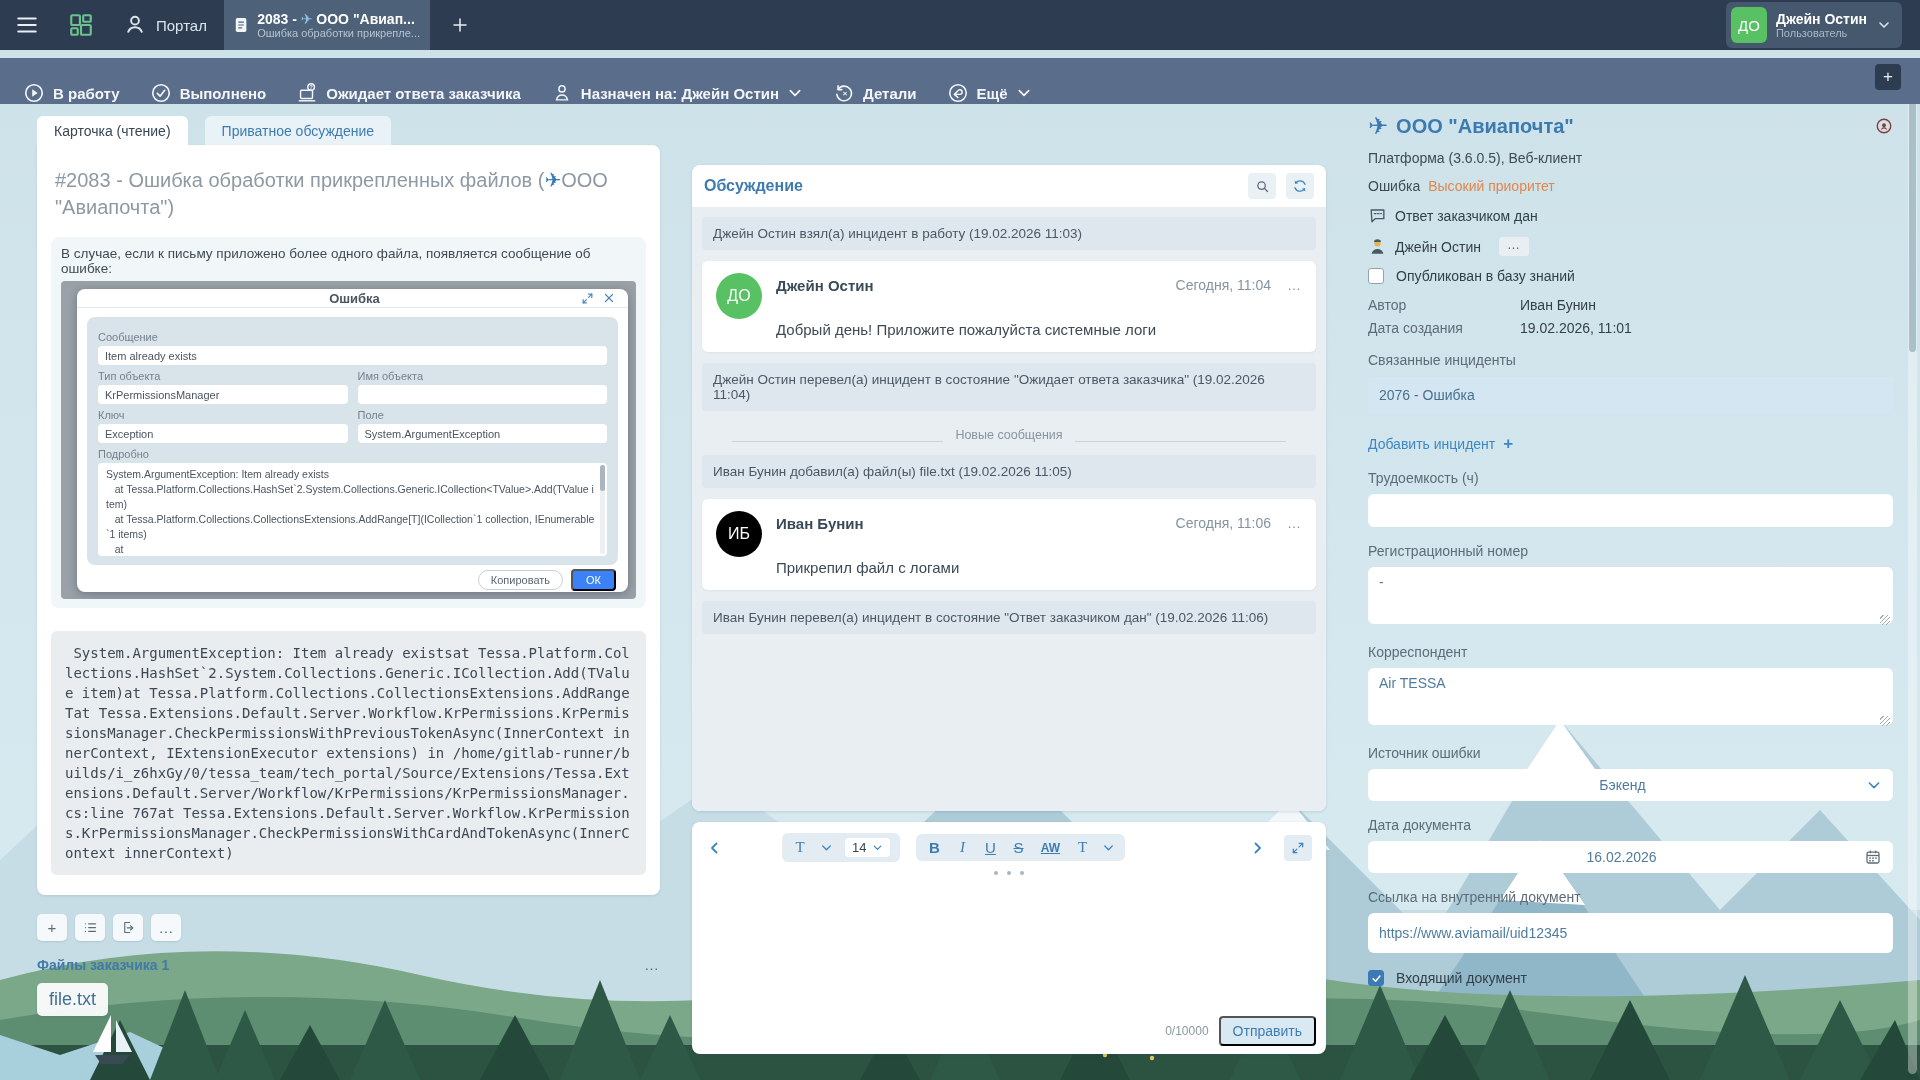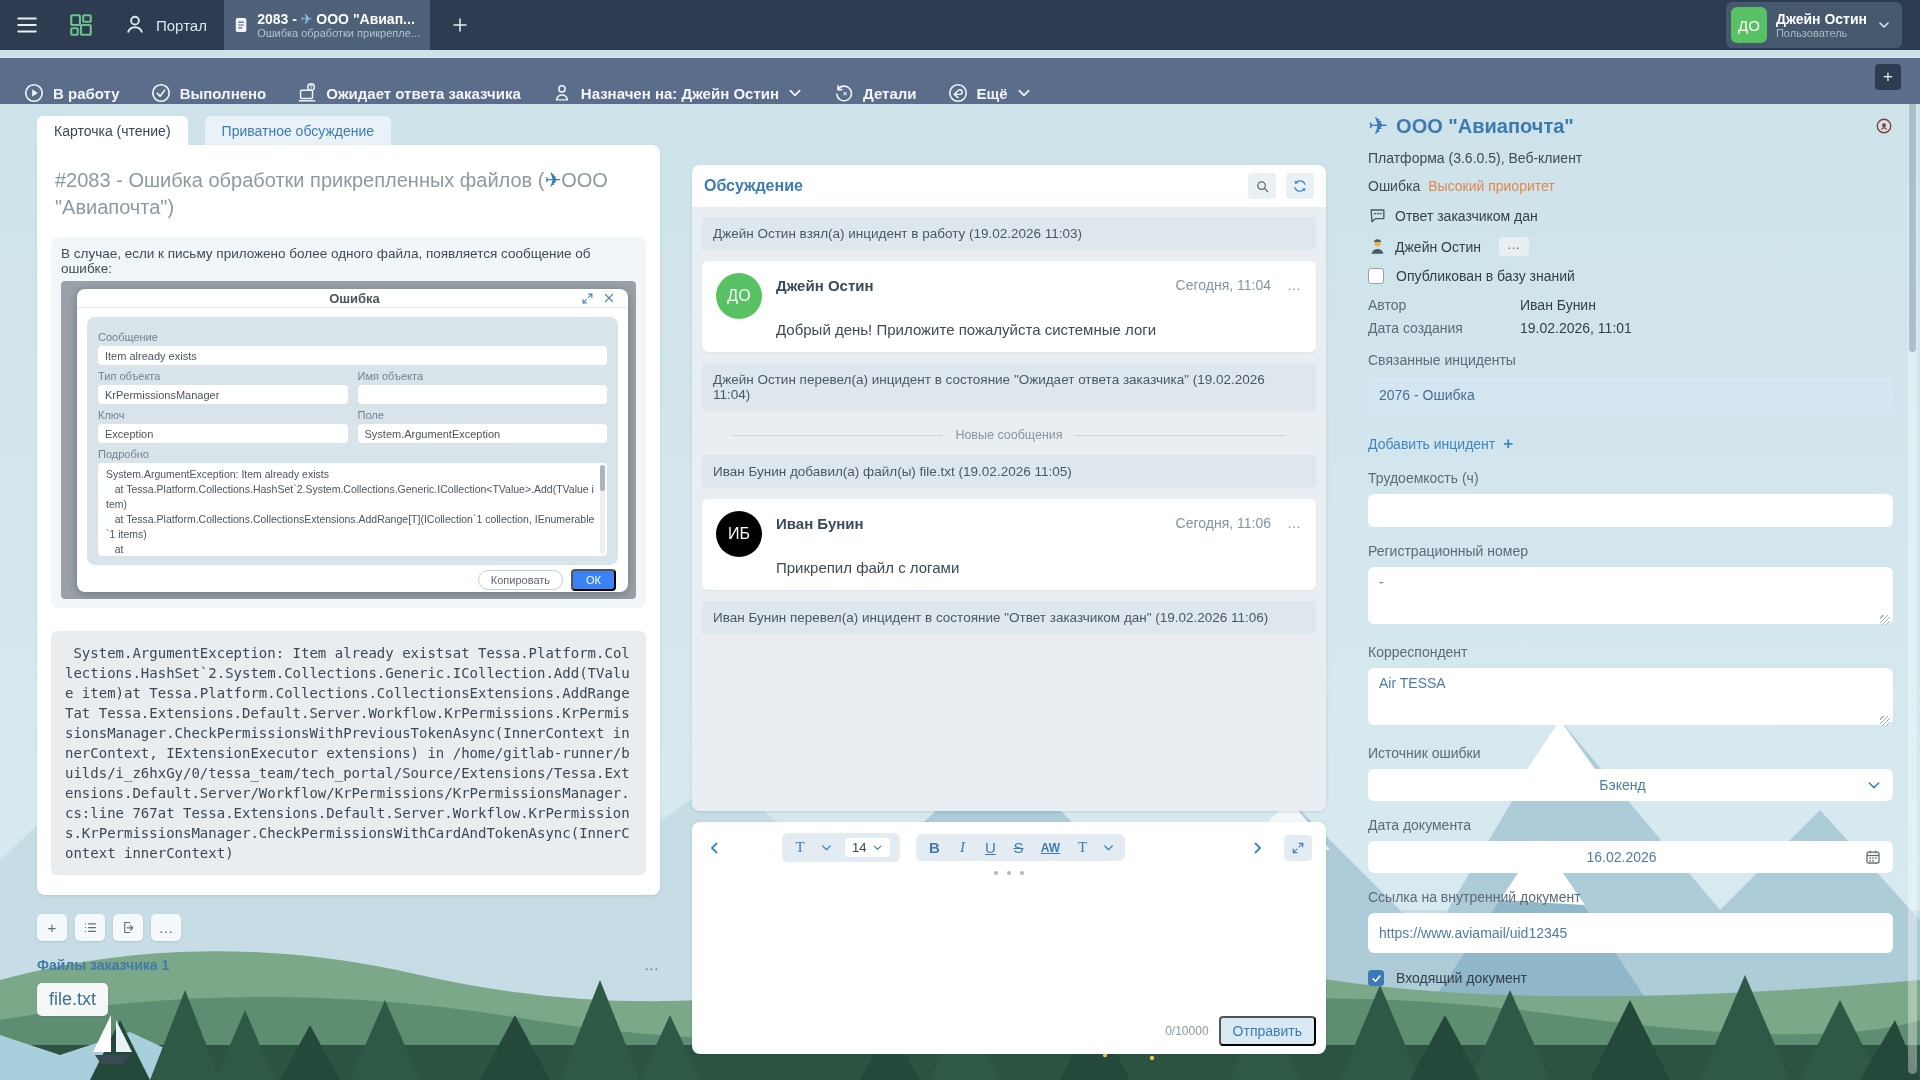--- a/index.html
+++ b/index.html
@@ -92,21 +92,21 @@
   .event-bar { background:#dee7ee; border-radius:4px; padding:9px 11px; font-size:13.5px; color:#4a5864; }
   .msg { background:#fff; border-radius:6px; padding:12px 14px 14px; box-shadow:0 1px 2px rgba(60,90,110,.08); }
   .msg-head { display:flex; align-items:flex-start; }
   .msg-avatar { width:46px; height:46px; border-radius:50%; color:#fff; font-size:16px;
                 display:flex; align-items:center; justify-content:center; flex:0 0 46px; }
   .av-green { background:#57c163; } .av-blue { background:#000000; }
   .msg-name { font-size:15px; font-weight:bold; color:#3a4a58; margin:4px 0 0 14px; flex:1; }
   .msg-time { font-size:14px; color:#8494a0; margin-top:4px; }
   .msg-menu { font-size:14px; color:#8494a0; margin:4px 0 0 16px; letter-spacing:1px; }
   .msg-text { font-size:15px; color:#3d4a55; margin:2px 0 0 60px; }
-  .divider { display:flex; align-items:center; gap:12px; padding:6px 30px 2px; }
+  .divider { display:flex; align-items:flex-end; gap:12px; padding:6px 30px 2px; }
   .divider i { flex:1; height:1px; background:#c8d4dc; }
   .divider span { font-size:12.5px; color:#8795a1; white-space:nowrap; }
 
   
   .editor { position:absolute; left:692px; top:822px; width:634px; height:232px; background:#fff; border-radius:8px;
             z-index:2; box-shadow:0 1px 3px rgba(40,70,90,.15); }
   .ed-toolbar { display:flex; align-items:center; padding:11px 14px 0; }
   .ed-chev { color:#3e86c0; width:18px; height:18px; }
   .grp { background:#e3ecf2; border-radius:6px; display:flex; align-items:center; padding:5px 10px; gap:12px; }
   .grp1 { margin-left:58px; }

